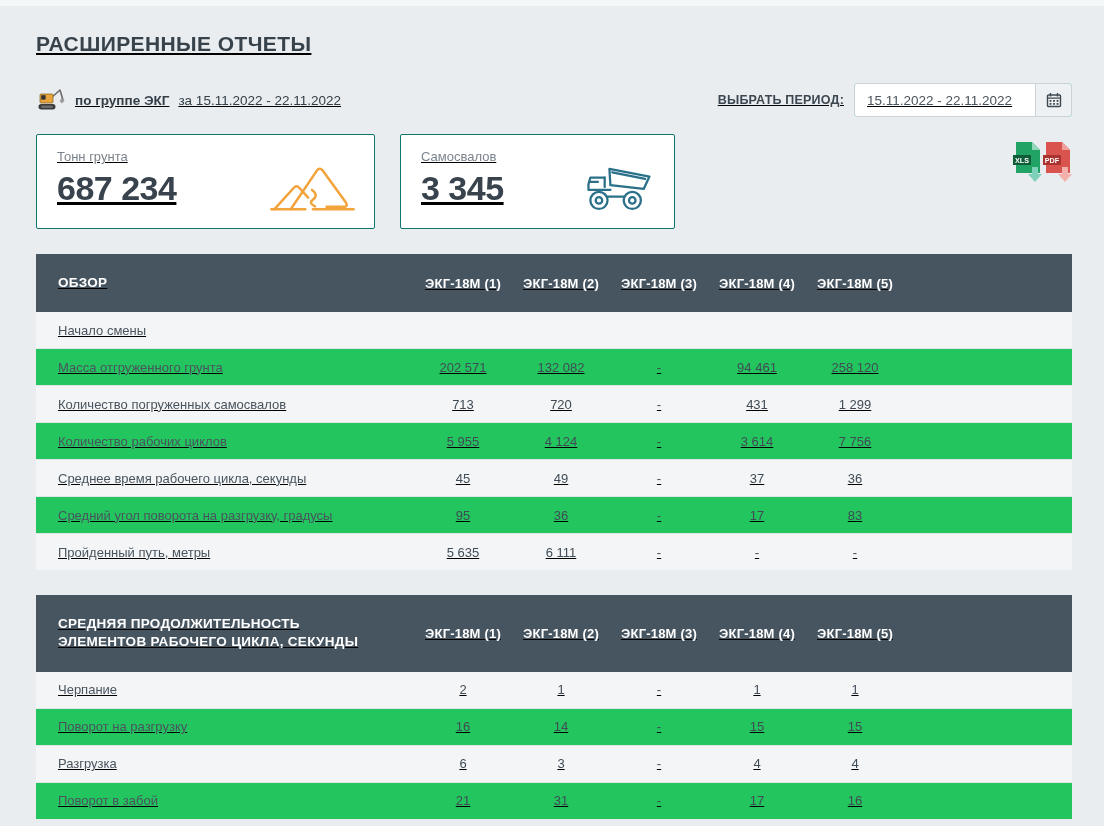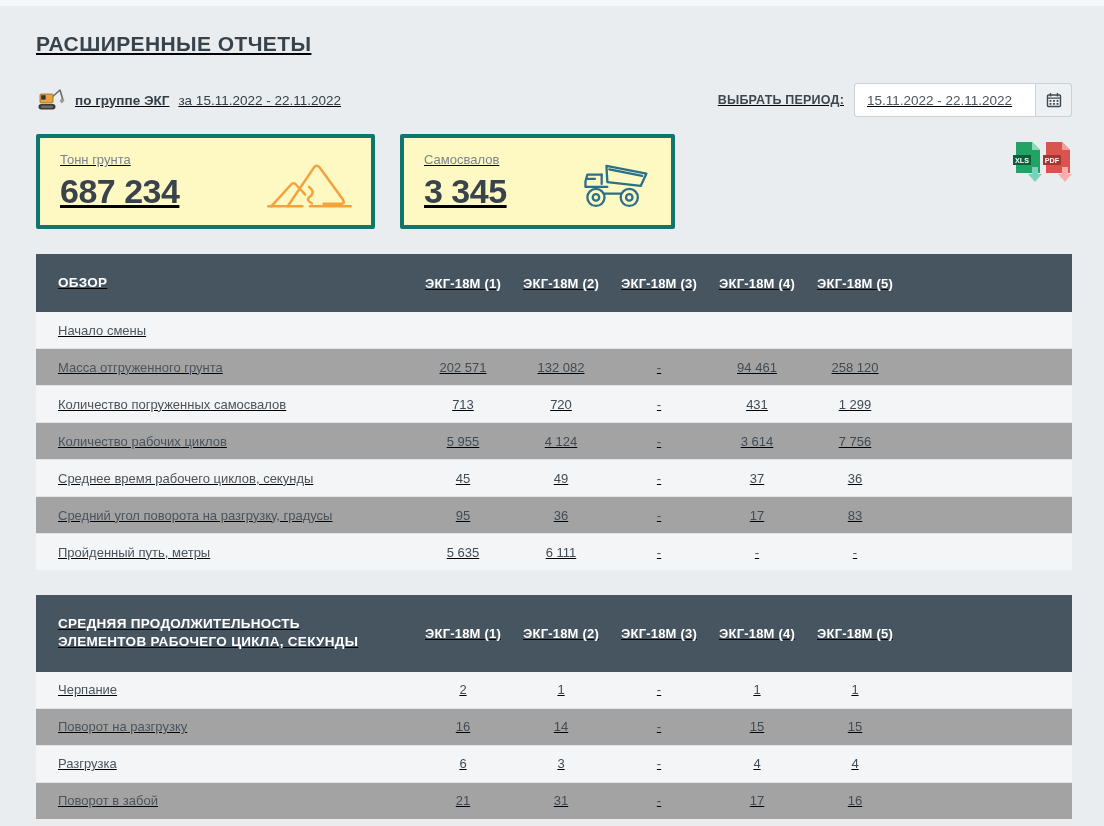--- a/index.html
+++ b/index.html
@@ -18,35 +18,35 @@
   .scope{display:flex;align-items:center;gap:9px;}
   .scope-bold{font-weight:700;font-size:13.5px;color:#333e47;}
   .scope-rest{font-size:13.5px;color:#333e47;}
   .period{display:flex;align-items:center;gap:10px;}
   .period-label{font-size:12.5px;font-weight:700;color:#3c4750;letter-spacing:.2px;}
   .period-group{display:flex;height:32px;border:1px solid #ccd2d7;border-radius:3px;background:#5eead4;overflow:hidden;}
   .period-input{border:none;outline:none;width:156px;padding:0 12px;font-size:13.5px;color:#4a545d;font-family:inherit;background:#fff;}
   .cal-btn{width:36px;border:none;border-left:1px solid #ccd2d7;background:#eef1f3;display:flex;align-items:center;justify-content:center;cursor:pointer;padding:0;}
 
   .stats-row{margin-top:16px;display:flex;align-items:flex-start;}
-  .stat-card{background:#fef9c3;border:4px solid #0f766e;border-radius:2px;height:95px;box-sizing:border-box;padding:14px 20px;position:relative;}
+  .stat-card{background:#ffffff;border:1px solid #0f766e;border-radius:2px;height:95px;box-sizing:border-box;padding:14px 20px;position:relative;}
   .stat-card.tons{width:339px;margin-right:25px;}
   .stat-card.trucks{width:275px;}
   .stat-label{font-size:13px;color:#7b848d;}
   .stat-value{margin-top:5px;font-size:34px;font-weight:700;color:#39434d;letter-spacing:-.5px;}
   .stat-icon{position:absolute;right:16px;bottom:10px;line-height:0;}
   .exports{margin-left:auto;display:flex;padding-top:7px;}
   .export{display:block;line-height:0;cursor:pointer;text-decoration:none;}
 
   #tables .report-table{margin-top:25px;}
   .t-head{display:flex;align-items:center;background:#475561;color:#fff;min-height:37px;}
   .t-title{flex:1;padding:20px 22px;font-size:13.5px;font-weight:700;letter-spacing:.3px;white-space:pre-line;line-height:1.35;box-sizing:border-box;max-width:378px;}
   .t-col{width:98px;text-align:center;font-size:13px;font-weight:700;letter-spacing:.2px;}
   .t-sp{width:168px;}
-  .t-row{display:flex;align-items:center;height:36px;background:#a3a3a3;}
+  .t-row{display:flex;align-items:center;height:36px;background:#22c55e;}
   .t-row.alt{background:#f3f5f6;}
   .t-row + .t-row{border-top:1px solid #e2e5e8;}
   .t-label{flex:1;padding:0 22px;font-size:13px;color:#4a545e;box-sizing:border-box;max-width:378px;}
   .t-cell{width:98px;text-align:center;font-size:13px;color:#414b55;}
 </style>
 </head>
 <body>
 
 <div class="top-edge"></div>
 <div class="content">
@@ -189,21 +189,21 @@
         <div class="t-row">
           <div class="t-label">Количество рабочих циклов</div>
           <div class="t-cell">5 955</div>
           <div class="t-cell">4 124</div>
           <div class="t-cell">-</div>
           <div class="t-cell">3 614</div>
           <div class="t-cell">7 756</div>
           <div class="t-sp"></div>
         </div>
         <div class="t-row alt">
-          <div class="t-label">Среднее время рабочего циклов, секунды</div>
+          <div class="t-label">Среднее время рабочего цикла, секунды</div>
           <div class="t-cell">45</div>
           <div class="t-cell">49</div>
           <div class="t-cell">-</div>
           <div class="t-cell">37</div>
           <div class="t-cell">36</div>
           <div class="t-sp"></div>
         </div>
         <div class="t-row">
           <div class="t-label">Средний угол поворота на разгрузку, градусы</div>
           <div class="t-cell">95</div>

